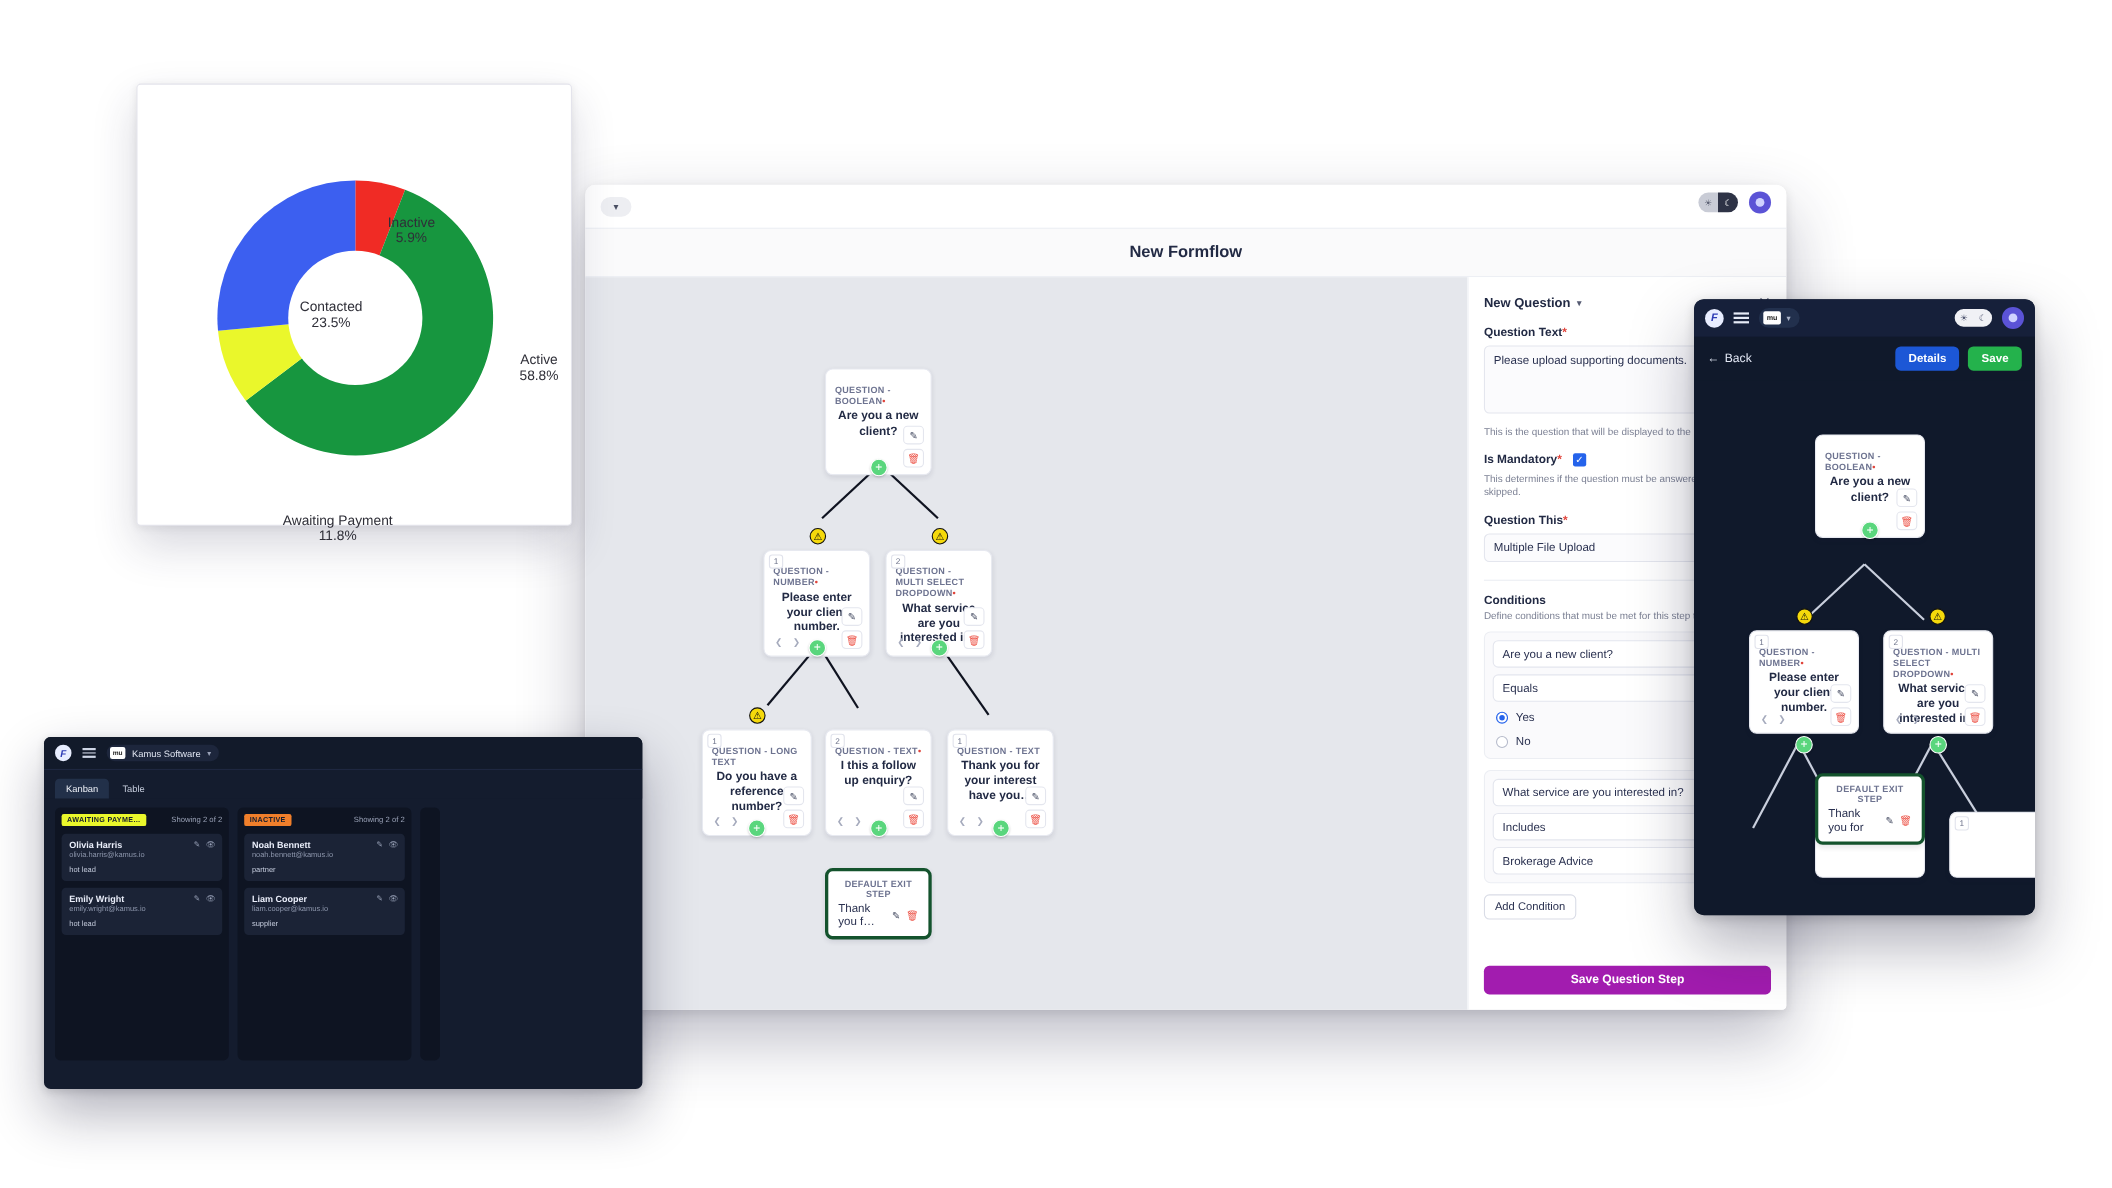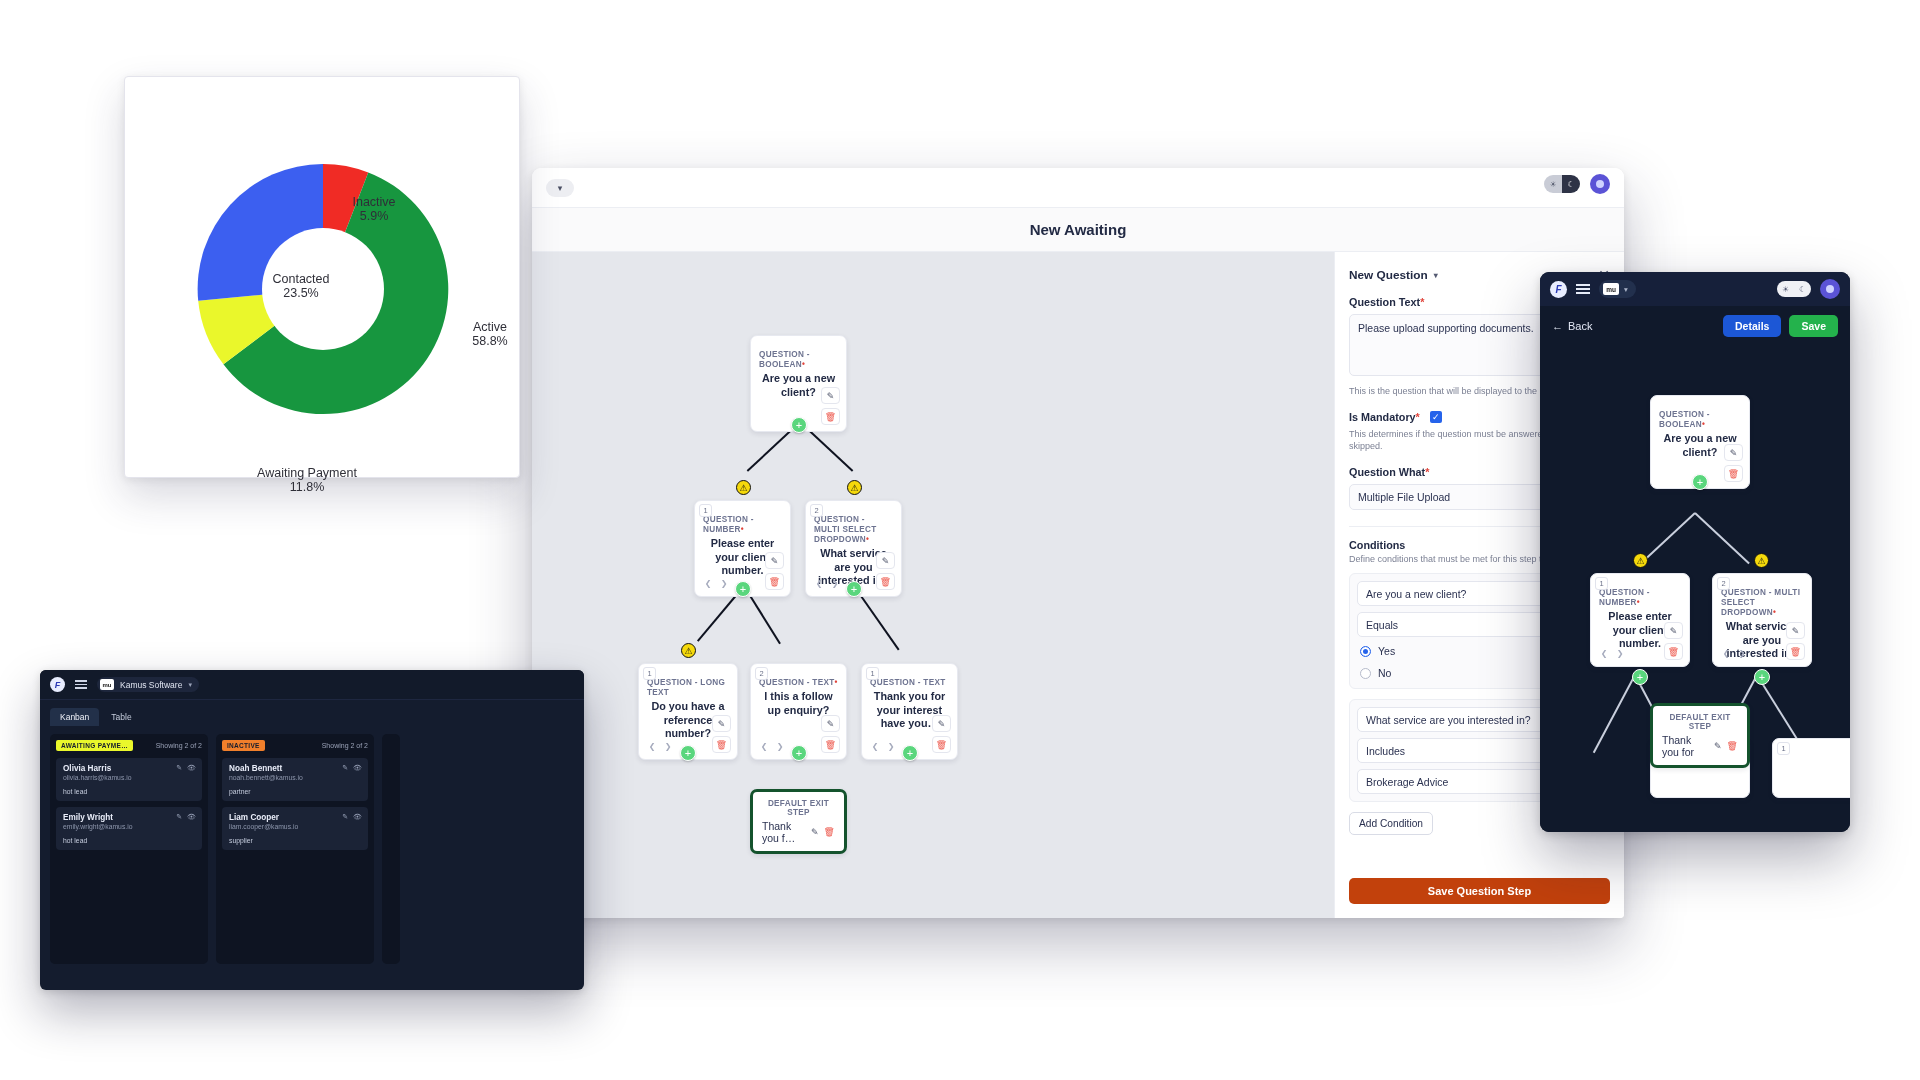--- a/index.html
+++ b/index.html
@@ -173,21 +173,21 @@
   .cond-sel .cv { position:absolute; right:8px; font-size:8px; color:#555b72; }
   .radio-row { display:flex; align-items:center; gap: 7px; font-size: 10.5px; color:#2a3150; padding: 2px 0 2px 3px;}
   .rd { width: 11px; height: 11px; border-radius:50%; border: 1.5px solid #b6bbcb; background:#fff; }
   .rd.on { border-color:#2563eb; box-shadow: inset 0 0 0 2px #fff, inset 0 0 0 6px #2563eb; }
   .btn-outline {
     margin-top: 10px; height: 23px; border:1px solid #d9dce6; border-radius:5px; background:#fff;
     font-size: 10.2px; color:#2a3150; display:inline-flex; align-items:center; padding: 0 9px;
   }
   .btn-primary {
     position:absolute; left: 14px; right: 14px; bottom: 14px; height: 26px;
-    background:#c2410c; color:#fff; border-radius:5px; font-size: 11px; font-weight: 700;
+    background:#a21caf; color:#fff; border-radius:5px; font-size: 11px; font-weight: 700;
     display:flex; align-items:center; justify-content:center;
   }
 
   
   .kanban-window {
     position: absolute; left: 40px; top: 670px;
     width: 544px; height: 320px;
     background: #141c2e; border-radius: 6px;
     box-shadow: 0 22px 48px rgba(20,20,50,.32), 0 2px 8px rgba(0,0,0,.14);
     overflow:hidden; z-index: 50;
@@ -299,21 +299,21 @@
       <div class="topbar-right">
         <div class="theme-toggle">
           <span class="sun">☀</span>
           <span>☾</span>
         </div>
         <div class="avatar-circ"></div>
       </div>
     </div>
 
     <div class="app-subbar">
-      <div class="flow-title">New Awaiting</div>
+      <div class="flow-title">New Formflow</div>
     </div>
 
     <div class="app-body">
       <div class="canvas">
 
         <div class="edge" style="left:268px; top:169px; width:72px; transform:rotate(137deg);"></div>
         <div class="edge" style="left:268px; top:169px; width:72px; transform:rotate(43deg);"></div>
         <div class="edge" style="left:212px; top:333px; width:72px; transform:rotate(130deg);"></div>
         <div class="edge" style="left:212px; top:333px; width:68px; transform:rotate(58deg);"></div>
         <div class="edge" style="left:322px; top:333px; width:78px; transform:rotate(55deg);"></div>
@@ -441,21 +441,21 @@
 
         <div class="row-inline">
           <div class="fld-label" style="margin-top:0;">
             <span>Is Mandatory</span><span class="req">*</span>
           </div>
           <div class="cbx">✓</div>
         </div>
         <div class="hint">This determines if the question must be answered or can be skipped.</div>
 
         <div class="fld-label">
-          <span>Question What</span><span class="req">*</span>
+          <span>Question This</span><span class="req">*</span>
         </div>
         <div class="sel">
           <span>Multiple File Upload</span>
         </div>
 
         <div class="divider"></div>
 
         <div class="fld-label" style="margin-top:12px;">Conditions</div>
         <div class="hint" style="margin-top:2px;">Define conditions that must be met for this step to be shown.</div>
 

